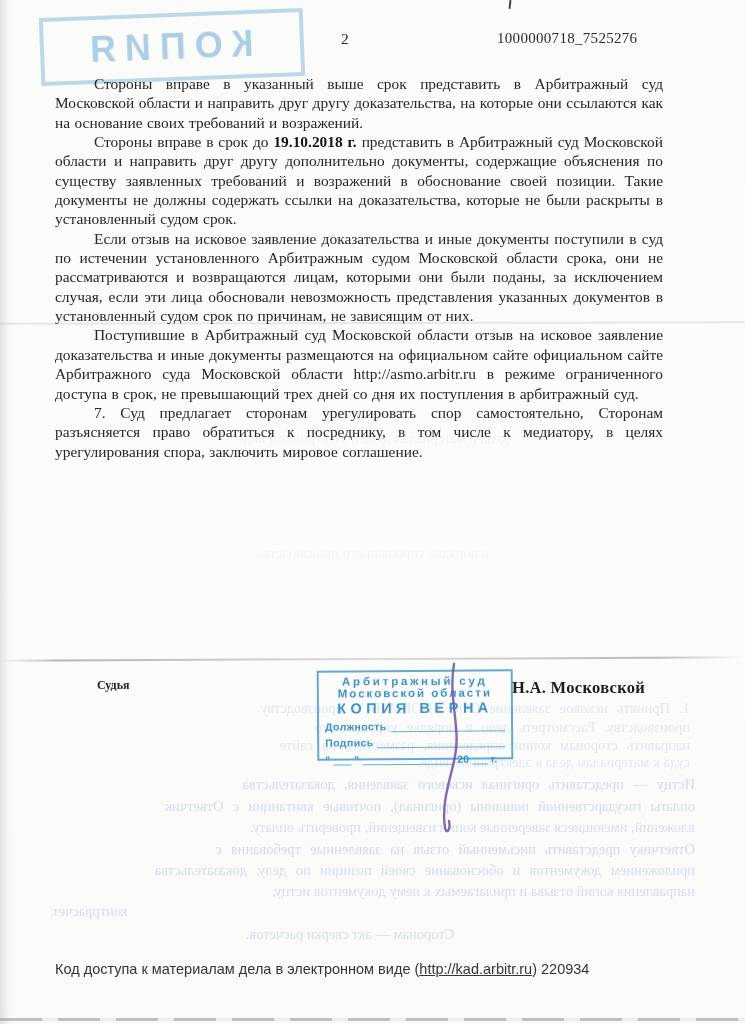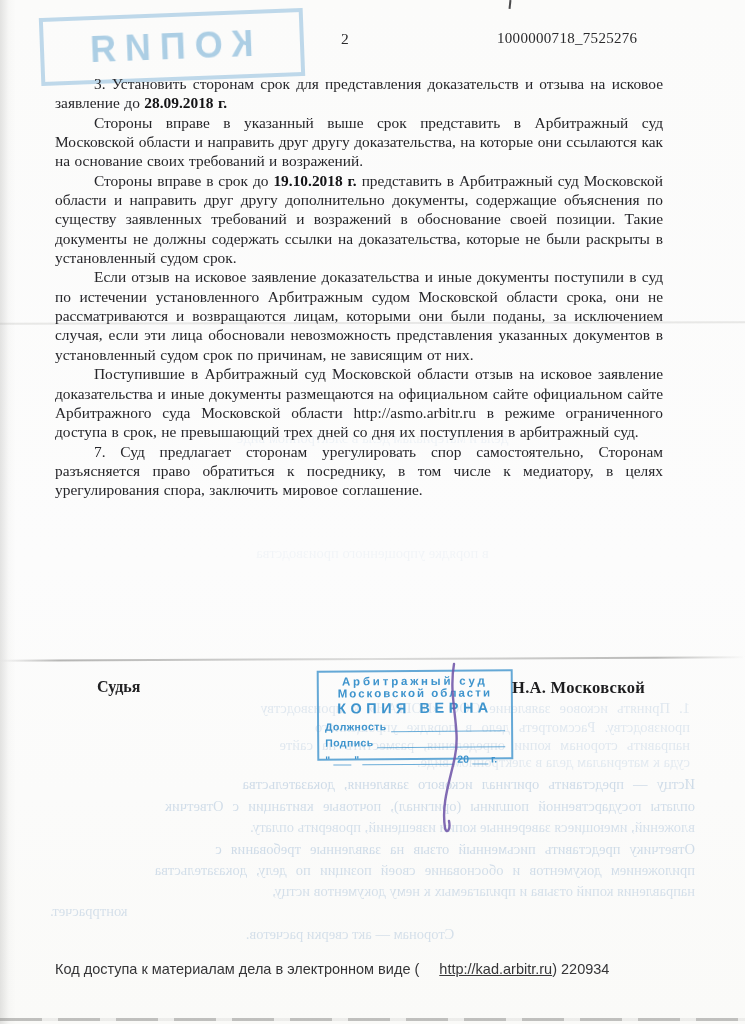--- a/index.html
+++ b/index.html
@@ -18,21 +18,21 @@
   .crease-soft{top:322px;background:rgba(172,172,170,.26);transform:rotate(-0.1deg);}
 
   .header-pagenum{position:absolute;left:341px;top:30px;font-size:15.5px;color:#2a2a2c;z-index:4;}
   .header-docid{position:absolute;left:497px;top:30px;font-size:15px;letter-spacing:.3px;color:#2a2a2c;z-index:4;}
 
   #body-text{position:absolute;left:55px;top:74px;width:608px;z-index:4;
         font-size:15.4px;line-height:19.35px;text-align:justify;color:#26262a;word-spacing:.6px;}
   #body-text p{margin:0;text-indent:39px;}
   #body-text b{color:#141416;}
 
-  .judge-label{position:absolute;left:97px;top:678px;font-size:16px;font-weight:bold;color:#222224;z-index:6;}
+  .judge-label{position:absolute;left:97px;top:678px;font-size:12px;font-weight:bold;color:#222224;z-index:6;}
   .judge-name{position:absolute;left:512px;top:678px;font-size:16.5px;font-weight:bold;letter-spacing:.3px;color:#1d1d1f;z-index:6;}
 
   
   .stamp{position:absolute;left:317px;top:670px;width:196px;height:90px;box-sizing:border-box;
         border:2px solid rgba(62,148,205,.8);color:#3e94cd;font-family:"Liberation Sans",sans-serif;
         padding:3px 6px 2px;transform:rotate(-.4deg);z-index:5;}
   .stamp-l1{font-size:11.5px;font-weight:bold;letter-spacing:2.8px;text-align:center;white-space:nowrap;}
   .stamp-l2{font-size:11.5px;font-weight:bold;letter-spacing:2px;text-align:center;white-space:nowrap;}
   .stamp-l3{font-size:14.5px;font-weight:bold;letter-spacing:4.5px;text-align:center;margin-top:1px;white-space:nowrap;}
   .stamp-row{display:flex;align-items:flex-end;font-size:10.5px;font-weight:bold;margin-top:4px;letter-spacing:.4px;}
@@ -52,21 +52,21 @@
   .ghost-line.c{text-align:center;}
 
   .ghost-stamp{position:absolute;left:40px;top:13px;width:256px;height:60px;z-index:1;
         border:4px solid rgba(130,182,218,.5);transform:rotate(-2.2deg);filter:blur(.4px);
         display:flex;align-items:center;justify-content:center;}
   .ghost-stamp-text{transform:scaleX(-1);font-family:"Liberation Sans",sans-serif;font-weight:bold;
         font-size:36px;letter-spacing:9px;color:rgba(120,176,214,.6);padding-left:9px;}
 
   .footer{position:absolute;left:55px;top:961px;z-index:4;font-family:"Liberation Sans",sans-serif;
         font-size:14.5px;color:#353537;}
-  .footer .url{text-decoration:underline;margin-left:20px;}
+  .footer .url{text-decoration:underline;}
 </style>
 </head>
 <body>
 
 <div id="page">
 
   <div class="ghost-layer">
     <div class="ghost-stamp">
       <span class="ghost-stamp-text">КОПИЯ</span>
     </div>
@@ -89,21 +89,20 @@
   <div class="edge-left"></div>
   <div class="edge-bottom"></div>
   <div class="top-mark"></div>
   <div class="crease crease-soft"></div>
   <div class="crease crease-main"></div>
 
   <div class="header-pagenum">2</div>
   <div class="header-docid">1000000718_7525276</div>
 
   <div id="body-text">
-      <p><span>3. Установить сторонам срок для представления доказательств и отзыва на исковое заявление до </span><b>28.09.2018 г.</b></p>
       <p><span>Стороны вправе в указанный выше срок представить в Арбитражный суд Московской области и направить друг другу доказательства, на которые они ссылаются как на основание своих требований и возражений.</span></p>
       <p><span>Стороны вправе в срок до </span><b>19.10.2018 г.</b><span> представить в Арбитражный суд Московской области и направить друг другу дополнительно документы, содержащие объяснения по существу заявленных требований и возражений в обоснование своей позиции. Такие документы не должны содержать ссылки на доказательства, которые не были раскрыты в установленный судом срок.</span></p>
       <p><span>Если отзыв на исковое заявление доказательства и иные документы поступили в суд по истечении установленного Арбитражным судом Московской области срока, они не рассматриваются и возвращаются лицам, которыми они были поданы, за исключением случая, если эти лица обосновали невозможность представления указанных документов в установленный судом срок по причинам, не зависящим от них.</span></p>
       <p><span>Поступившие в Арбитражный суд Московской области отзыв на исковое заявление доказательства и иные документы размещаются на официальном сайте официальном сайте Арбитражного суда Московской области http://asmo.arbitr.ru в режиме ограниченного доступа в срок, не превышающий трех дней со дня их поступления в арбитражный суд.</span></p>
       <p><span>7. Суд предлагает сторонам урегулировать спор самостоятельно, Сторонам разъясняется право обратиться к посреднику, в том числе к медиатору, в целях урегулирования спора, заключить мировое соглашение.</span></p>
     </div>
 
   <div class="judge-label">Судья</div>
   <div class="judge-name">Н.А. Московской</div>
 

